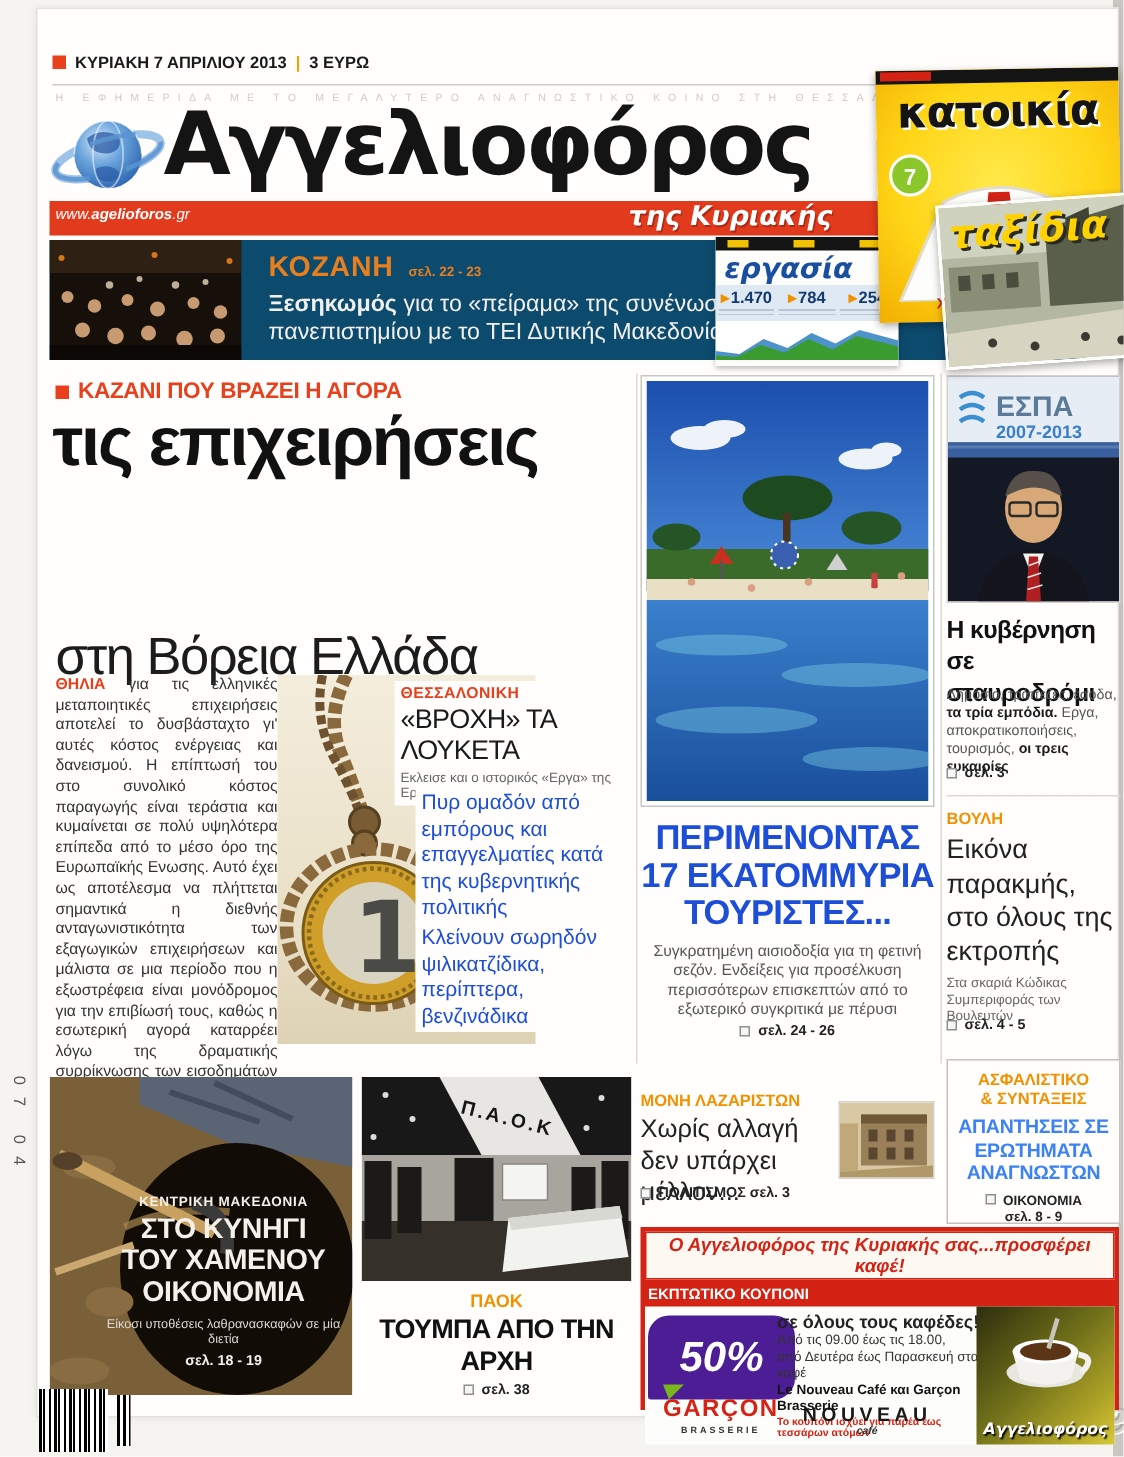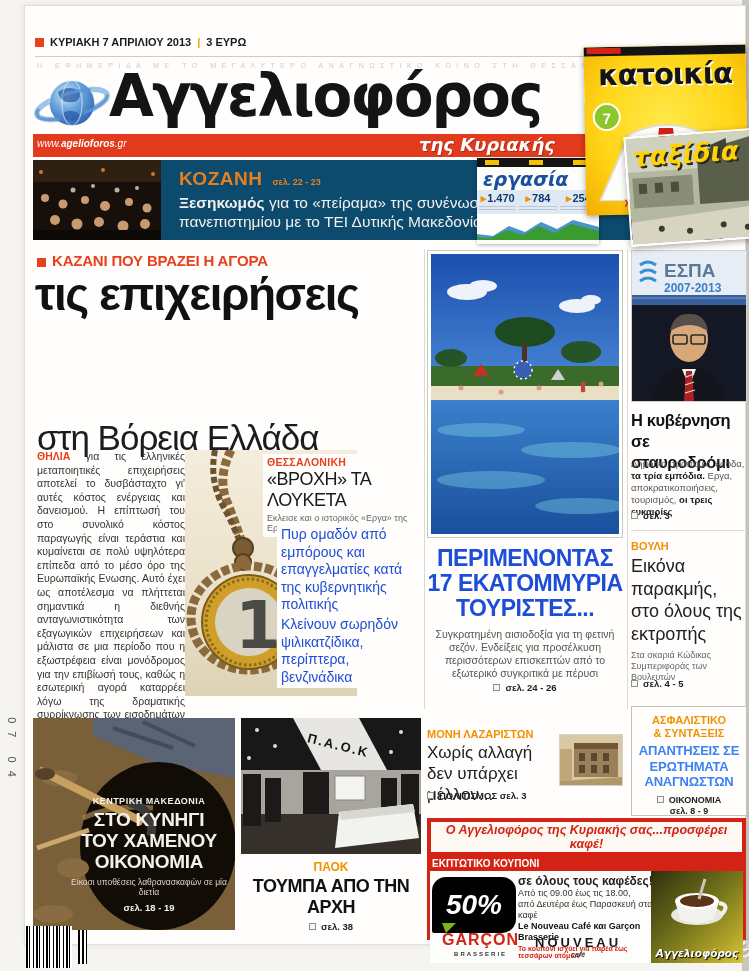--- a/index.html
+++ b/index.html
@@ -136,21 +136,21 @@
   .lazar-photo { position:absolute; left:534px; top:728px; width:64px; height:52px; border:1px solid #d5d2cc; }
 
   
   .ad { position:absolute; left:402px; top:812px; width:319px; height:122px; background:#d42315; padding:3px;
         z-index:4; }
   .ad-banner { background:#fdf9f2; border:1.5px solid #d42315; text-align:center; font-size:12.5px;
                font-weight:bold; font-style:italic; color:#d42315; padding:1px 0; }
   .ad-coupon { display:inline-block; background:#d42315; color:#fff; font-size:10px; font-weight:bold;
                padding:1px 6px 1px 2px; }
   .ad-body { position:relative; background:#fdfdfb; height:92px; }
-  .bubble { position:absolute; left:2px; top:6px; width:84px; height:56px; background:#000000;
+  .bubble { position:absolute; left:2px; top:6px; width:98px; height:56px; background:#4c1d95;
             border-radius:14px 14px 14px 2px; color:#fff; font-weight:bold; font-size:28px; font-style:italic;
             text-align:center; line-height:56px; }
   .bubble:after { content:""; position:absolute; left:10px; bottom:-10px; border:10px solid transparent;
                   border-top-color:#7ab51d; border-left-width:4px; }
   .ad-text { position:absolute; left:88px; top:3px; width:138px; }
   .ad-bold1 { font-size:12px; font-weight:bold; color:#222; }
   .ad-line { font-size:9px; color:#333; line-height:11px; }
   .ad-venues { font-size:9px; font-weight:bold; color:#111; line-height:11px; }
   .ad-fine { font-size:7px; font-weight:bold; color:#d42315; margin-top:2px; }
   .ad-logos { position:absolute; left:12px; bottom:2px; display:flex; align-items:flex-end; gap:16px; }

